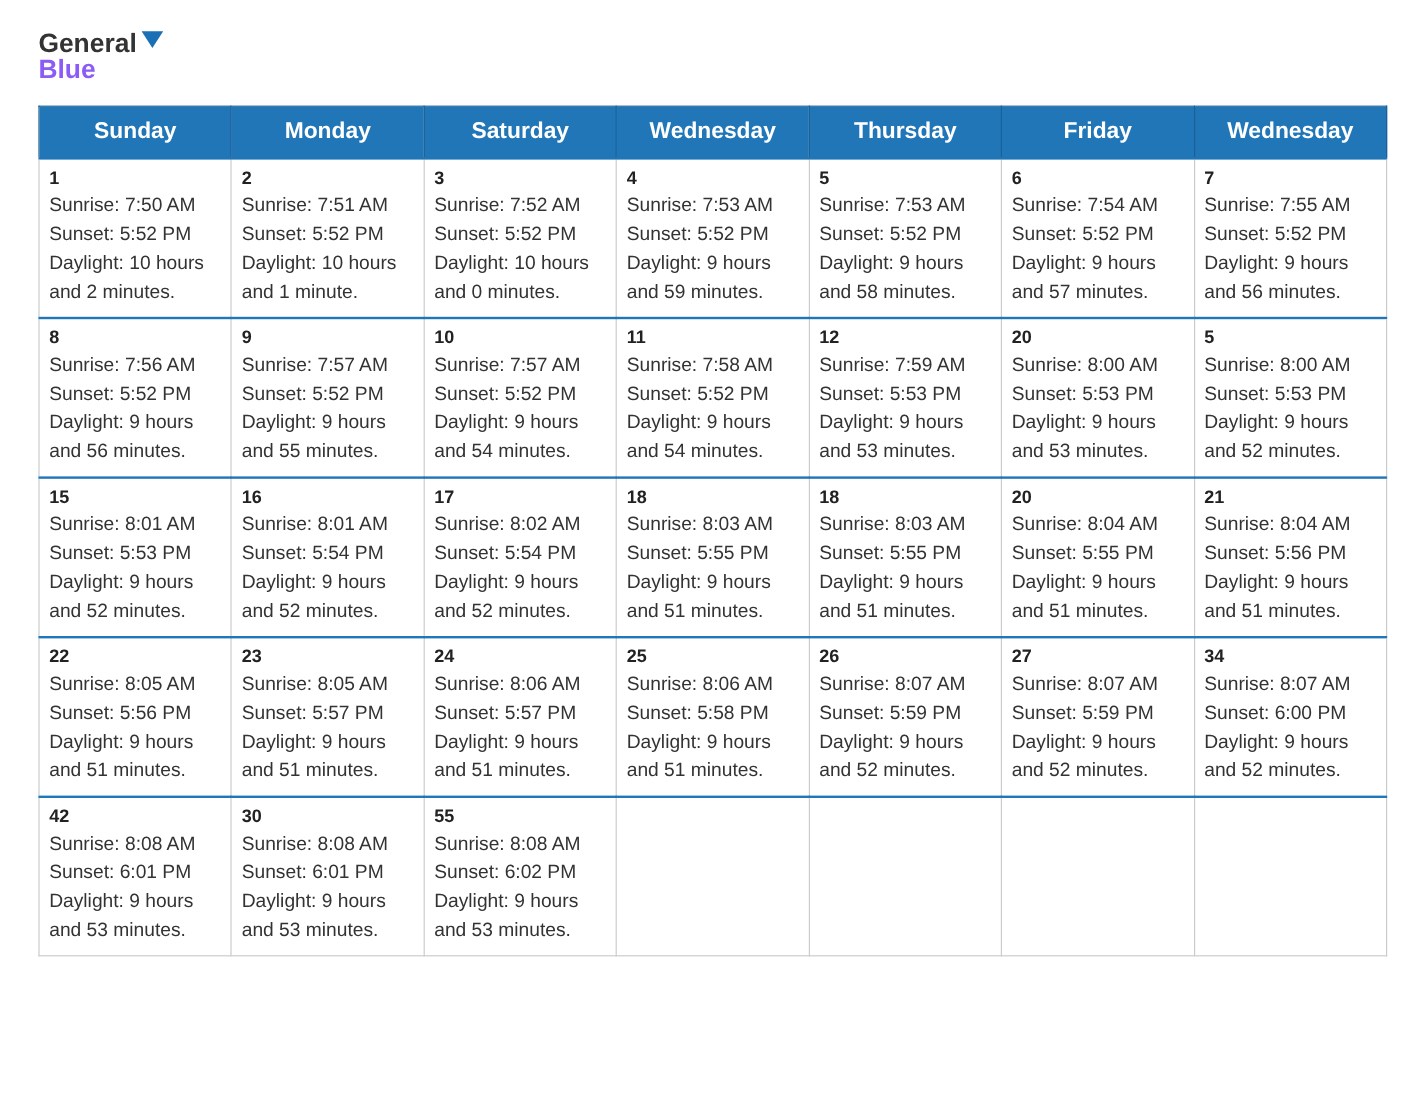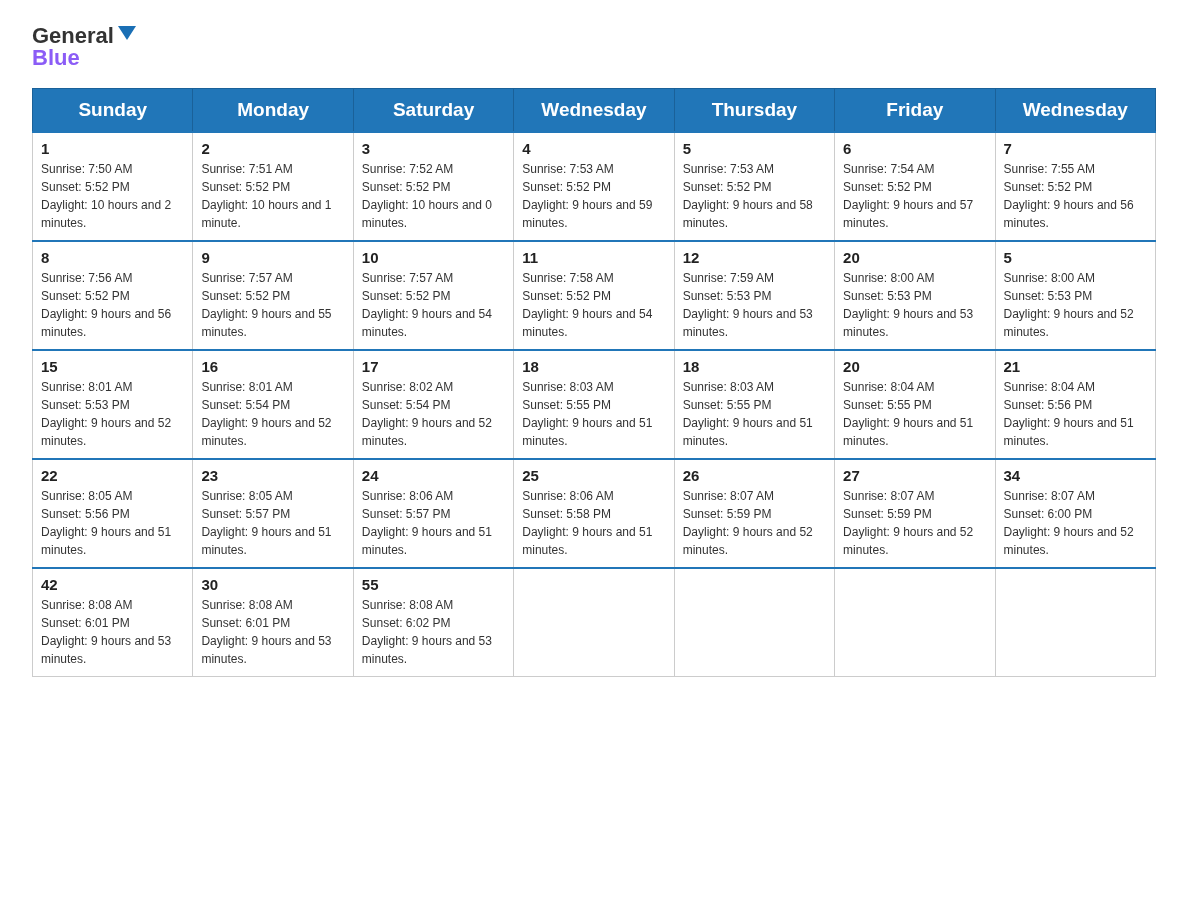--- a/index.html
+++ b/index.html
@@ -77,21 +77,21 @@
       background: #fff;
     }
     .calendar td .day-num {
       font-size: 15px;
       font-weight: bold;
       color: #222;
       display: block;
       margin-bottom: 3px;
     }
     .calendar td .day-info {
-      font-size: 12px;
+      font-size: 16px;
       line-height: 1.5;
       color: #333;
     }
     .calendar tr {
       border-bottom: 2px solid #2176b8;
     }
     .calendar tbody tr:last-child {
       border-bottom: none;
     }
     .empty-cell {

